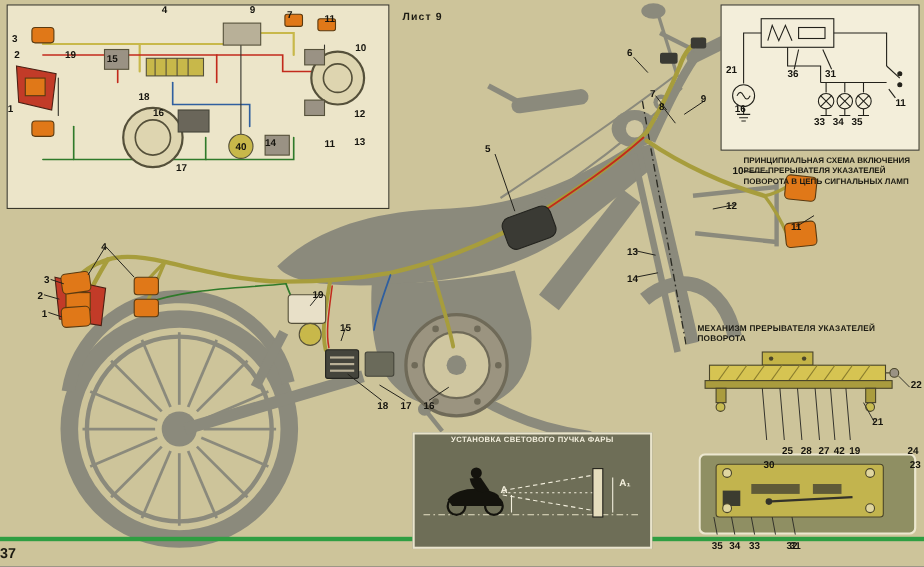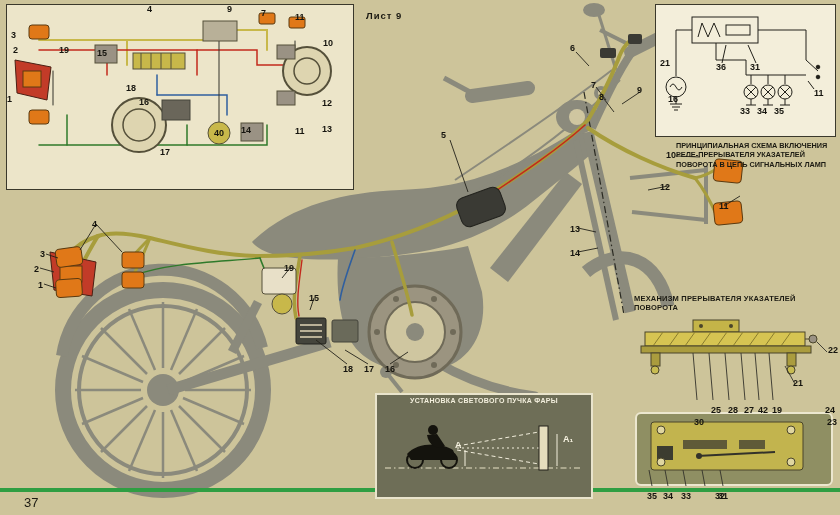--- a/index.html
+++ b/index.html
@@ -37,21 +37,21 @@
   }
   .inset-beam .callout{color:#f6f2e0;}
   .mech-panel{position:absolute;left:632px;top:294px;width:208px;height:218px;}
   .mech-heading{
     position:absolute;left:2px;top:0;width:206px;
     font-size:7.5px;font-weight:700;letter-spacing:.2px;
   }
   .mech-top{position:absolute;left:3px;top:12px;}
   .mech-bottom{position:absolute;left:3px;top:118px;}
   .green-line{position:absolute;left:0;top:488px;width:840px;height:4px;background:#2f9e42;}
-  .page-number{position:absolute;left:24px;top:495px;font-size:13px;font-weight:400;}
+  .page-number{position:absolute;left:0;top:495px;font-size:13px;font-weight:700;}
   .overlay{position:absolute;left:0;top:0;width:840px;height:515px;pointer-events:none;}
   .callout{
     position:absolute;font-size:9px;font-weight:700;line-height:1;color:#15140e;
     pointer-events:none;
   }
 </style>
 </head>
 <body>
 
 <div class="page">

